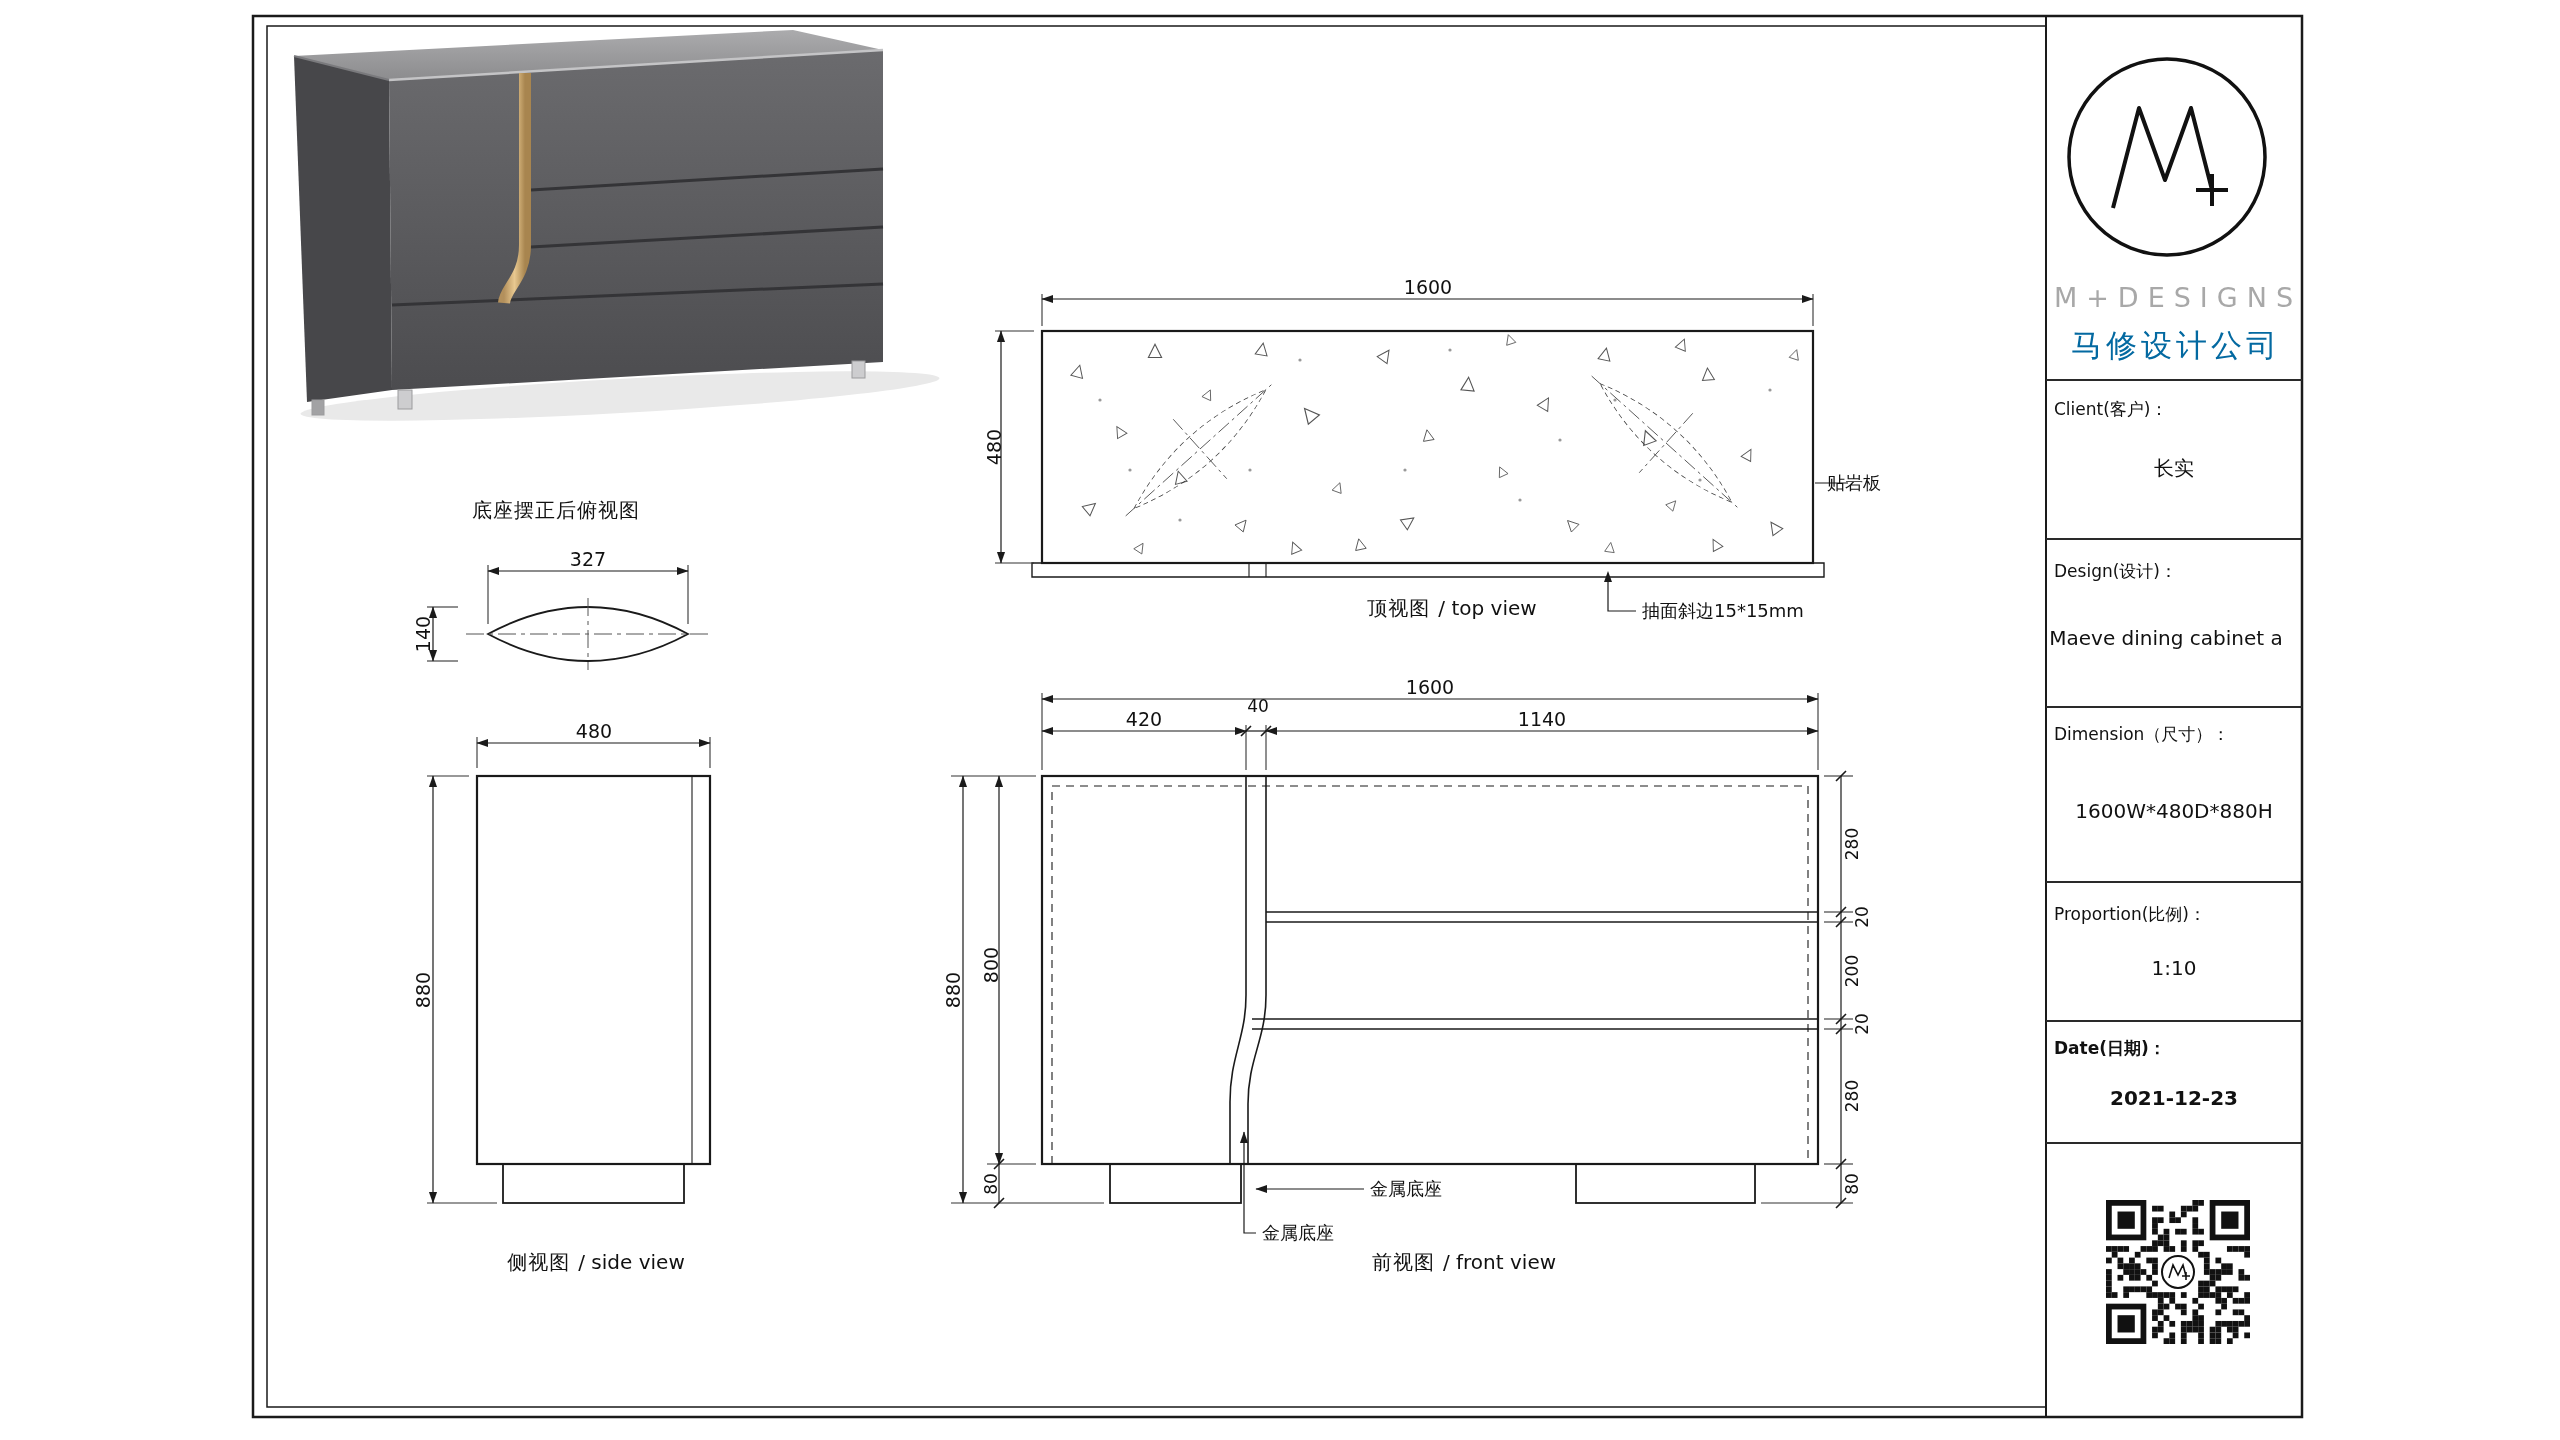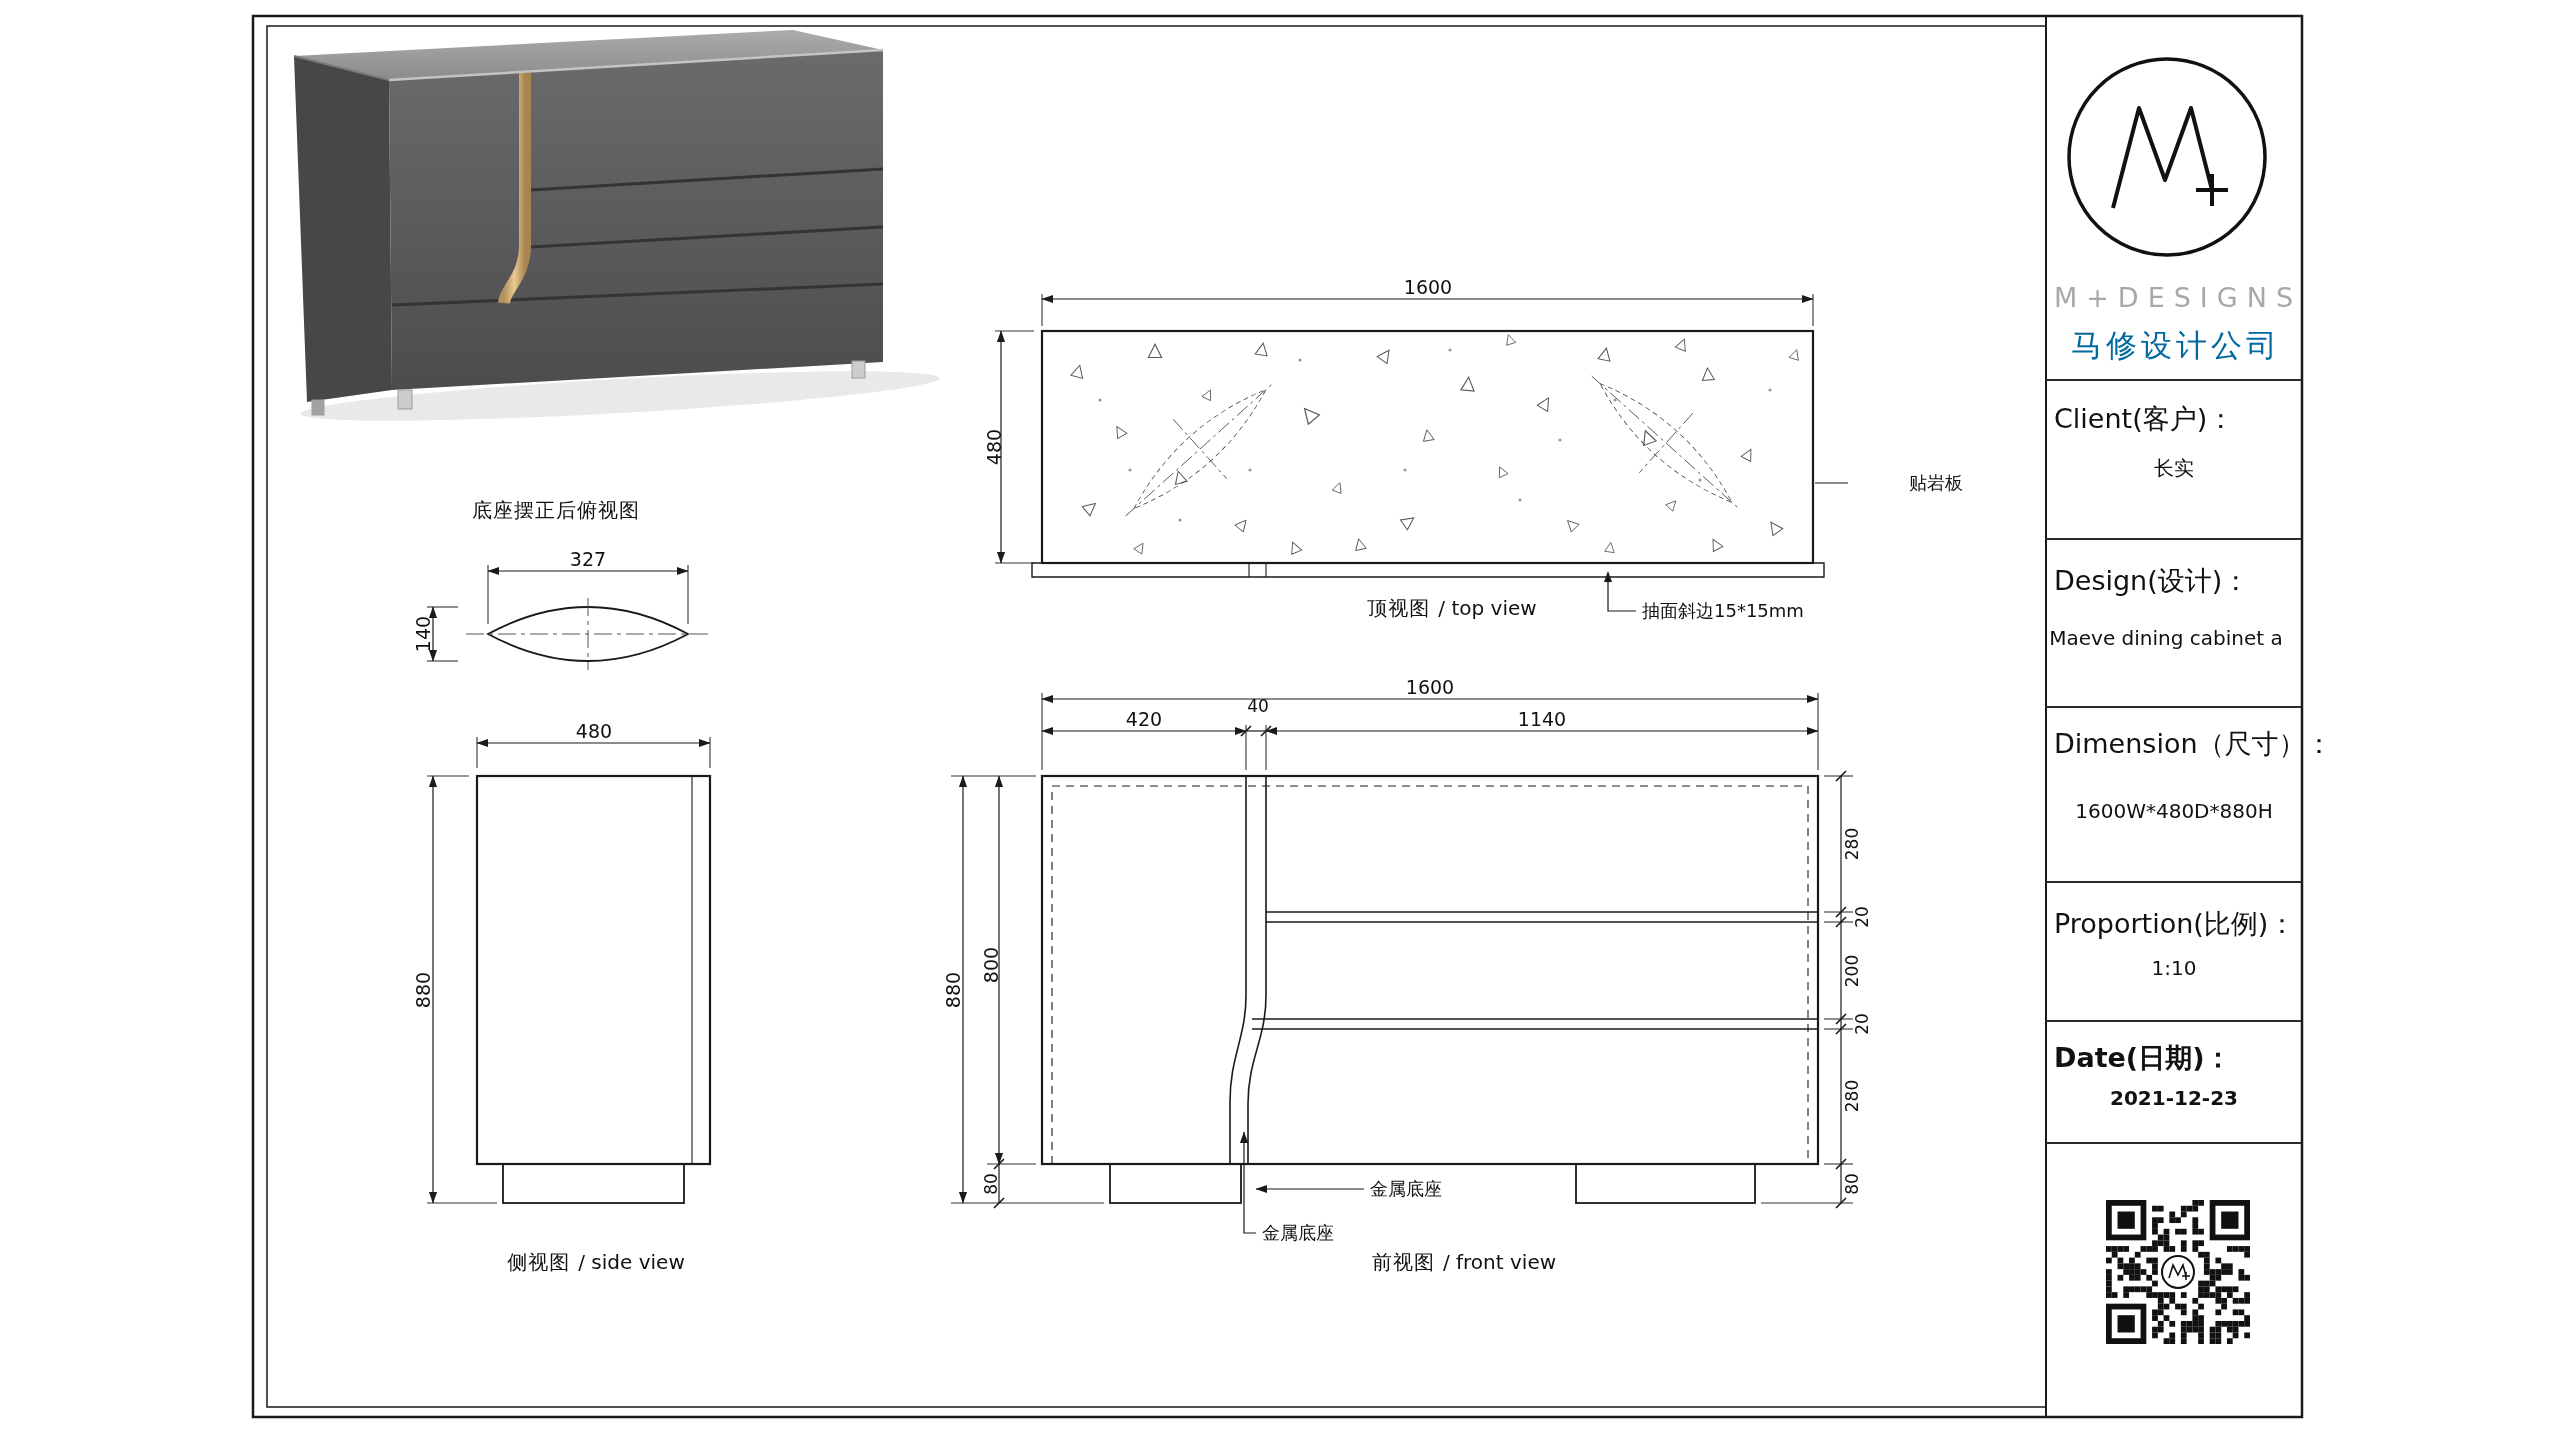--- a/index.html
+++ b/index.html
@@ -10,21 +10,21 @@
   .c{transform:translate(-50%,-50%);}
   .l{transform:translate(0,-50%);}
   .rot{transform:translate(-50%,-50%) rotate(-90deg);}
   .dim{font-size:19px;}
   .dim-s{font-size:17px;}
   .note{font-size:18px;}
   .cap{font-size:20px;letter-spacing:1px;}
   .cap .en{margin-left:8px;letter-spacing:0;margin-top:10px;}
   .brand-en{font-size:27px;letter-spacing:9px;color:#a8a8a8;font-weight:400;}
   .brand-cn{font-size:31px;letter-spacing:4px;color:#0369a1;}
-  .pl{font-size:27px;margin-top:10px;}
+  .pl{font-size:17px;}
   .pv{font-size:20px;}
   .qr{position:absolute;left:2106px;top:1200px;width:144px;height:144px;background:#fff;}
   .qr svg{display:block;}
   .qr-logo{position:absolute;left:55px;top:55px;width:34px;height:34px;border:2px solid #111;
            border-radius:50%;background:#fff;box-sizing:border-box;}
 </style>
 </head>
 <body>
 
 <div class="canvas">
@@ -261,21 +261,21 @@
   <span class="lbl dim rot" style="left:423px;top:634px;">140</span>
 
   <span class="lbl dim c" style="left:594px;top:731px;">480</span>
   <span class="lbl dim rot" style="left:423px;top:990px;">880</span>
   <span class="lbl cap c" style="left:596px;top:1262px;">
     <span>侧视图</span><span class="en">/ side view</span>
   </span>
 
   <span class="lbl dim c" style="left:1428px;top:287px;">1600</span>
   <span class="lbl dim rot" style="left:994px;top:447px;">480</span>
-  <span class="lbl note l" style="left:1909px;top:483px;">贴岩板</span>
+  <span class="lbl note l" style="left:1827px;top:483px;">贴岩板</span>
   <span class="lbl note l" style="left:1642px;top:611px;">抽面斜边15*15mm</span>
   <span class="lbl cap c" style="left:1452px;top:608px;">
     <span>顶视图</span><span class="en">/ top view</span>
   </span>
 
   <span class="lbl dim c" style="left:1430px;top:687px;">1600</span>
   <span class="lbl dim c" style="left:1144px;top:719px;">420</span>
   <span class="lbl dim-s c" style="left:1258px;top:706px;">40</span>
   <span class="lbl dim c" style="left:1542px;top:719px;">1140</span>
   <span class="lbl dim rot" style="left:953px;top:990px;">880</span>

